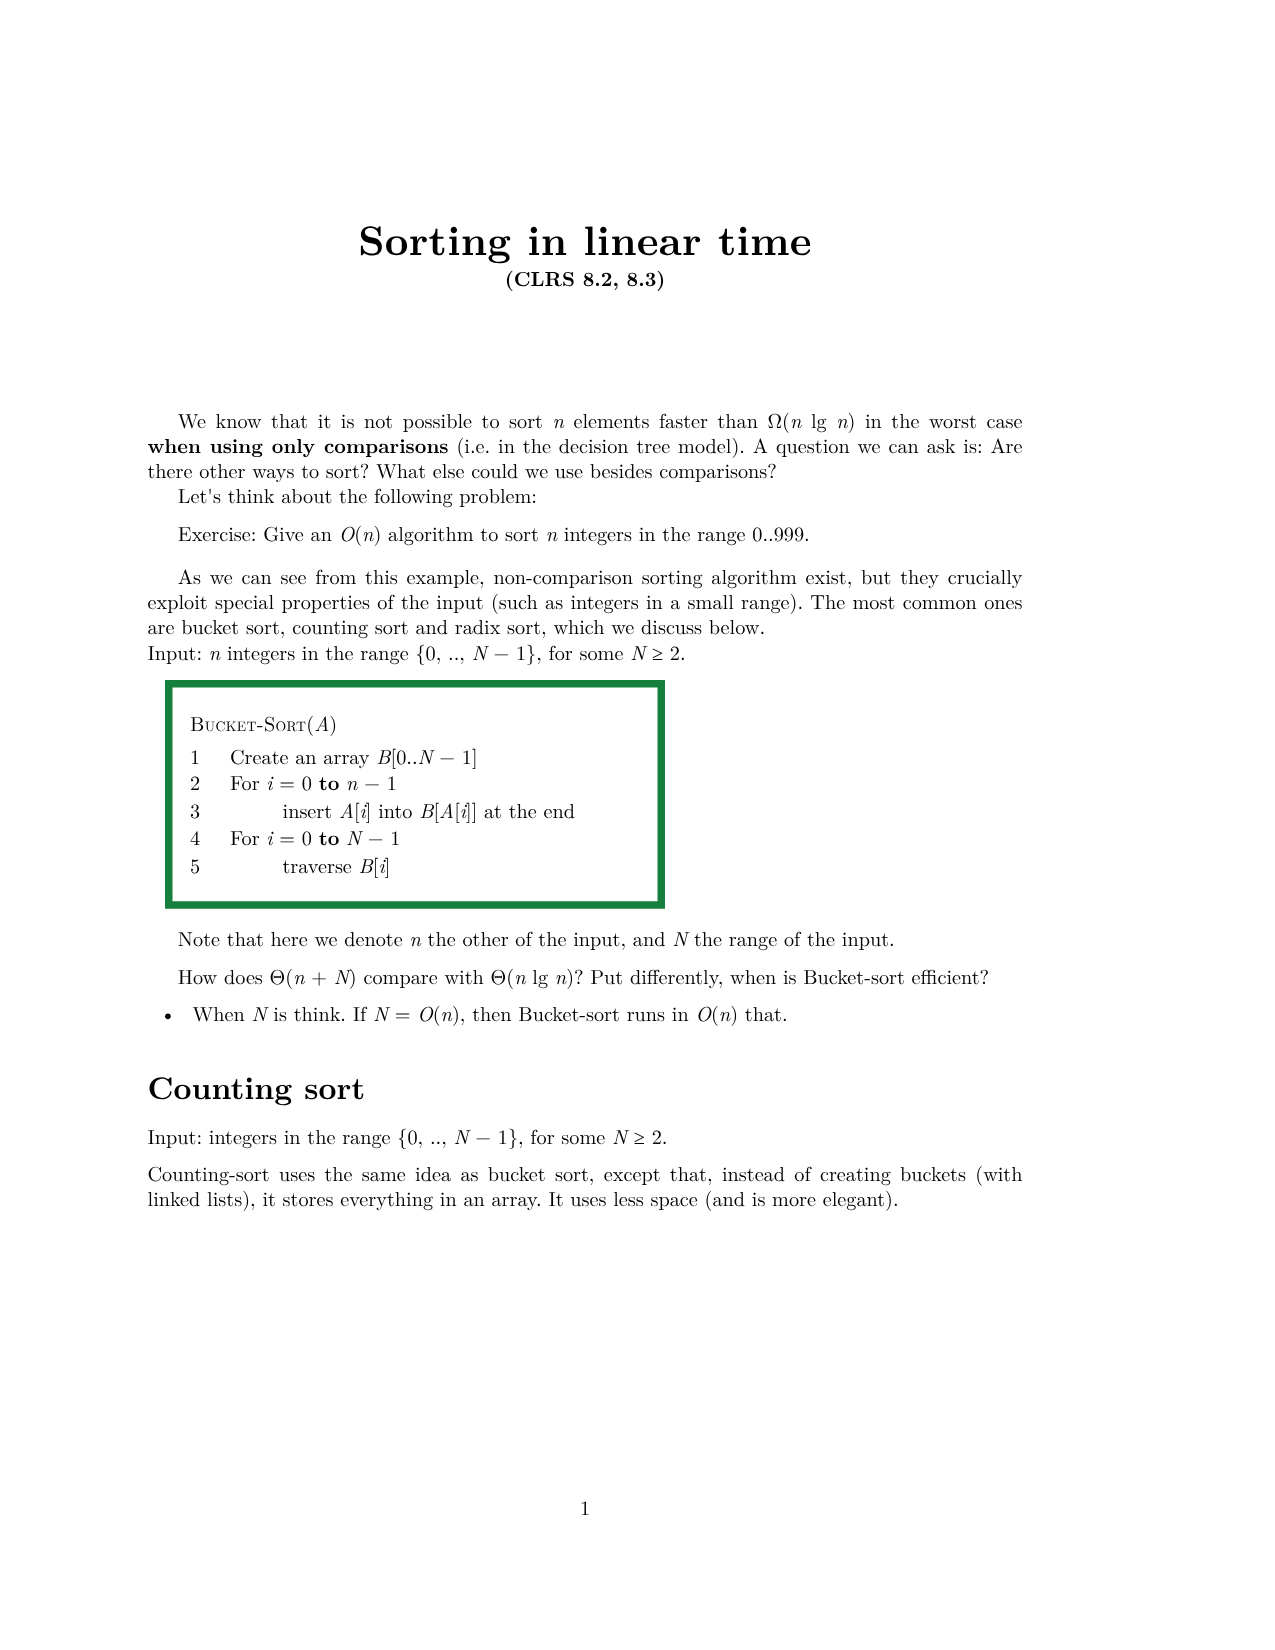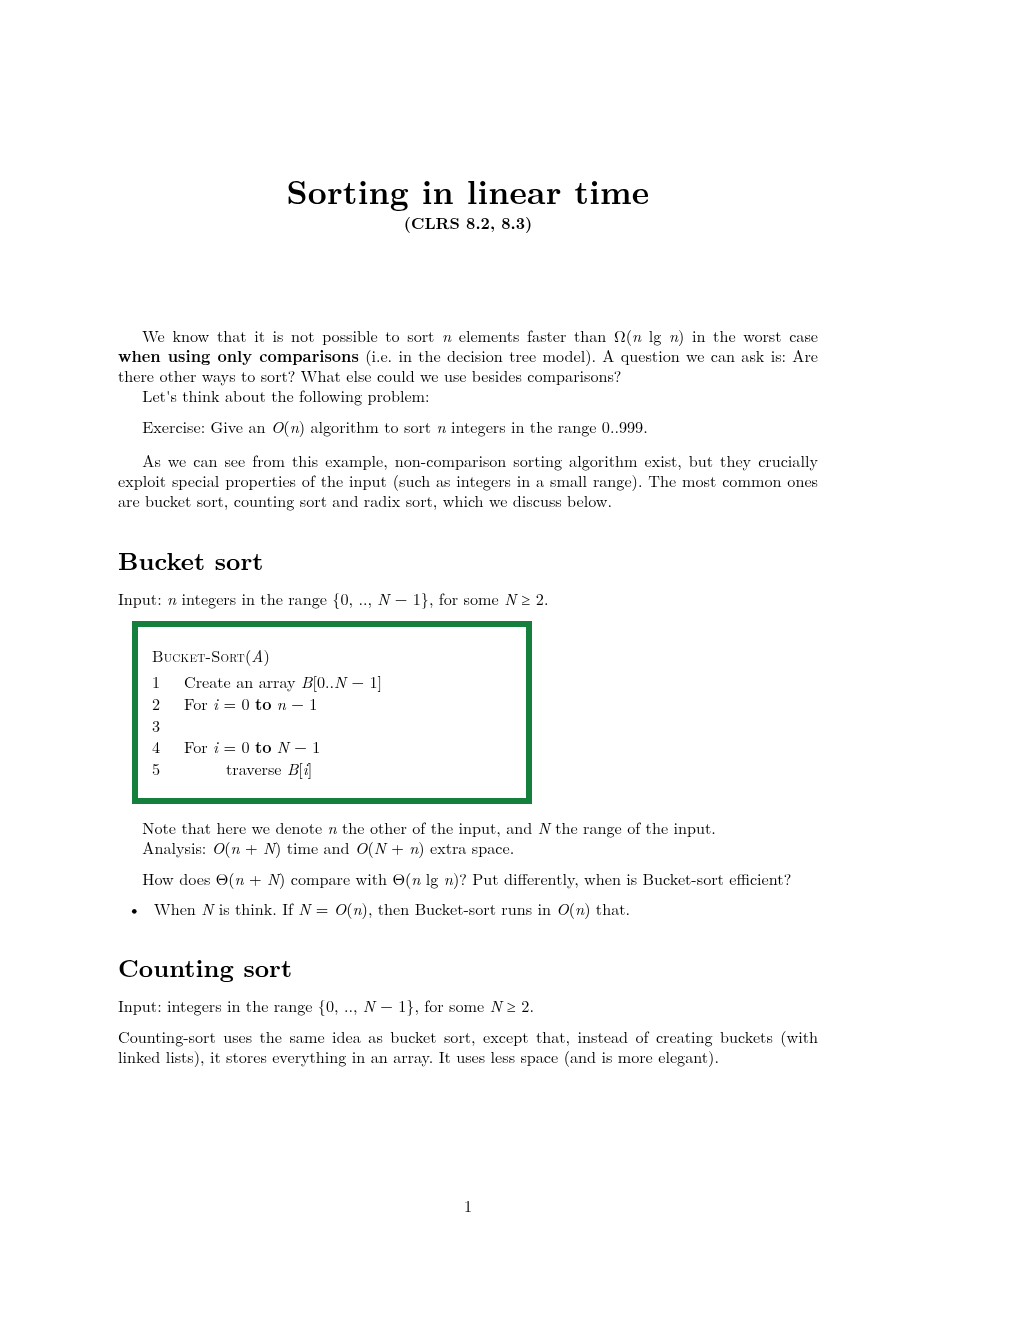--- a/index.html
+++ b/index.html
@@ -78,21 +78,20 @@
     <span>We know that it is not possible to sort </span><span class="i">n</span><span> elements faster than Ω(</span><span class="i">n</span><span> lg </span><span class="i">n</span><span>) in the worst case </span><span class="b">when using only comparisons</span><span> (i.e. in the decision tree model). A question we can ask is: Are there other ways to sort? What else could we use besides comparisons?</span>
   </p>
   <p class="indent">Let's think about the following problem:</p>
 
   <p class="indent gap-small">
     <span>Exercise: Give an </span><span class="i">O</span><span>(</span><span class="i">n</span><span>) algorithm to sort </span><span class="i">n</span><span> integers in the range 0..999.</span>
   </p>
 
   <p class="indent gap-med">As we can see from this example, non-comparison sorting algorithm exist, but they crucially exploit special properties of the input (such as integers in a small range). The most common ones are bucket sort, counting sort and radix sort, which we discuss below.</p>
 
-  <div class="section">Bucket sort</div>
 
   <p>
     <span>Input: </span><span class="i">n</span><span> integers in the range {0, .., </span><span class="i">N</span><span> − 1}, for some </span><span class="i">N</span><span> ≥ 2.</span>
   </p>
 
   <div class="algo-box">
     <div class="algo-title">
       <span class="sc">Bucket-Sort</span><span>(</span><span class="i">A</span><span>)</span>
     </div>
     <div class="row">
@@ -102,40 +101,40 @@
       </div>
     </div>
     <div class="row">
       <div class="ln">2</div>
       <div class="lv1">
         <span>For </span><span class="i">i</span><span> = 0 </span><span class="b">to</span><span> </span><span class="i">n</span><span> − 1</span>
       </div>
     </div>
     <div class="row">
       <div class="ln">3</div>
+      <div class="lv2">
+        <span>insert </span><span class="i">A</span><span>[</span><span class="i">i</span><span>] into </span><span class="i">B</span><span>[</span><span class="i">A</span><span>[</span><span class="i">i</span><span>]] at the end</span>
+      </div>
     </div>
     <div class="row">
       <div class="ln">4</div>
       <div class="lv1">
         <span>For </span><span class="i">i</span><span> = 0 </span><span class="b">to</span><span> </span><span class="i">N</span><span> − 1</span>
       </div>
     </div>
     <div class="row">
       <div class="ln">5</div>
       <div class="lv2">
         <span>traverse </span><span class="i">B</span><span>[</span><span class="i">i</span><span>]</span>
       </div>
     </div>
   </div>
 
   <p class="indent">
     <span>Note that here we denote </span><span class="i">n</span><span> the other of the input, and </span><span class="i">N</span><span> the range of the input.</span>
-  </p>
-  <p class="indent">
-    <span>Analysis: </span><span class="i">O</span><span>(</span><span class="i">n</span><span> + </span><span class="i">N</span><span>) time and </span><span class="i">O</span><span>(</span><span class="i">N</span><span> + </span><span class="i">n</span><span>) extra space.</span>
   </p>
 
   <p class="indent gap-small">
     <span>How does Θ(</span><span class="i">n</span><span> + </span><span class="i">N</span><span>) compare with Θ(</span><span class="i">n</span><span> lg </span><span class="i">n</span><span>)? Put differently, when is Bucket-sort efficient?</span>
   </p>
 
   <div class="bullet-row">
     <div class="bu">•</div>
     <div>
       <span>When </span><span class="i">N</span><span> is think. If </span><span class="i">N</span><span> = </span><span class="i">O</span><span>(</span><span class="i">n</span><span>), then Bucket-sort runs in </span><span class="i">O</span><span>(</span><span class="i">n</span><span>) that.</span>

